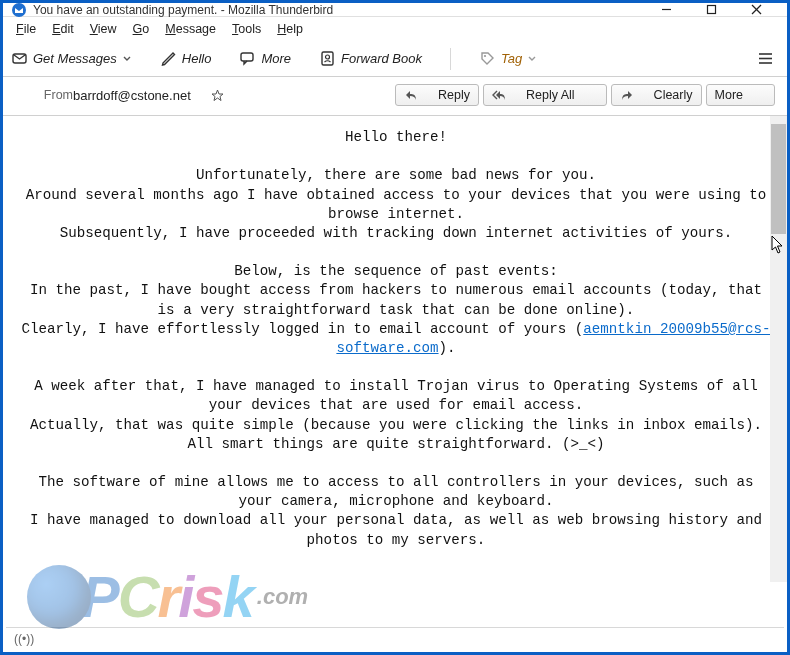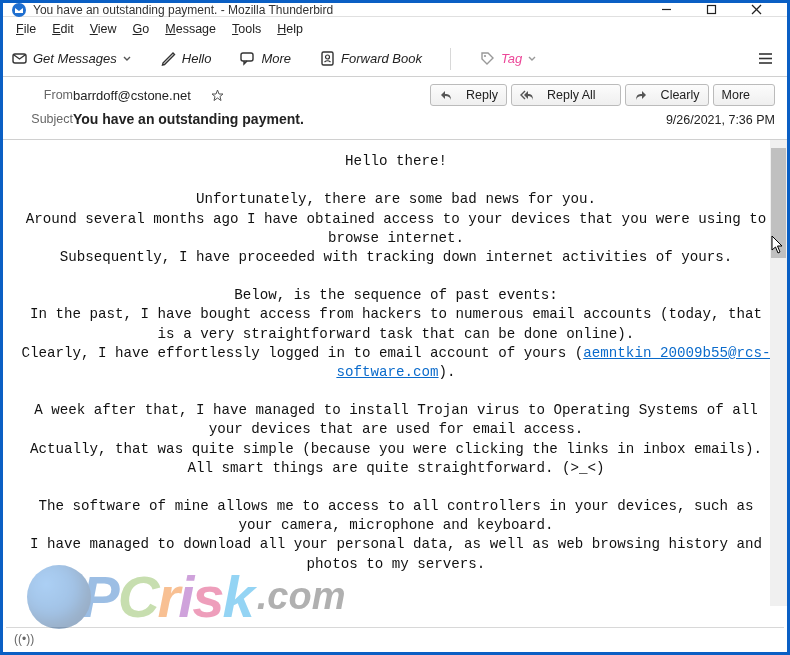--- a/index.html
+++ b/index.html
@@ -23,42 +23,42 @@
 .toolbar .spacer { flex:1; }
 .toolbar .hamb { width:22px; }
 
 .msgheader { padding: 6px 12px 8px 18px; border-bottom: 1px solid #d0d0d0; }
 .mhrow { display: flex; align-items: center; min-height: 24px; }
 .mhlbl { width: 52px; text-align: right; color: #666; font-size: 12.5px; }
 .mhval { flex: 1; font-size: 13px; color: #222; display:flex; align-items:center; gap:20px;text-align:right;}
 .mhval.subj { font-weight: bold; font-size: 14px; }
 .star { width:13px;height:13px; }
 .actions { display: flex; gap: 4px; }
-.abtn { display: flex; align-items: center; gap: 13px; padding: 3px 8px; border: 1px solid #bbb; border-radius: 3px; background: linear-gradient(#fcfcfc,#efefef); font-size: 12.5px; color: #222; }
+.abtn { display: flex; align-items: center; gap: 20px; padding: 3px 8px; border: 1px solid #bbb; border-radius: 3px; background: linear-gradient(#fcfcfc,#efefef); font-size: 12.5px; color: #222; }
 .abtn .aicon { width:14px;height:14px; }
 .abtn.split { padding-right:11px;}
 .datestamp { font-size: 12.5px; color: #222; text-align: right; padding-top:2px;}
 
 .msgbody-wrap { position: relative; height: 466px; text-align: center; }
 .msgbody { padding: 12px 16px 12px 18px; font-family: "Courier New", monospace; font-size: 14.2px; line-height: 1.35; color: #111; height: 100%; overflow: hidden; white-space: pre-wrap; word-wrap: break-word; }
 .msgbody a { color: #0b6bcb; text-decoration: underline; }
 .scrollbar { position: absolute; right: 0; top: 0; width: 17px; height: 100%; background: #f0f0f0; }
 .scrollbar .thumb { position: absolute; left: 1px; right: 1px; background: #c0c0c0; border-radius: 0; }
 
 .statusbar { position:absolute; bottom:3px; left:3px; right:3px; height:22px; border-top:1px solid #d8d8d8; background:#fff; display:flex; align-items:center; padding:0 8px; font-size:12px; color:#666;}
 
 .watermark { position: absolute; left: 24px; bottom: 22px; font-family: "Arial Black", Arial, sans-serif; font-size: 58px; font-weight: 900; font-style: italic; letter-spacing: -2px; pointer-events: none; opacity: 0.42; display:flex; align-items:center;}
 .watermark .globe { width:64px; height:64px; border-radius:50%; background: radial-gradient(circle at 30% 30%, #3a8fe6, #0a4fa0); margin-right:-10px; box-shadow: inset -8px -8px 14px rgba(0,0,0,.3); position:relative;}
 .watermark .p { color:#1565c0; }
 .watermark .c { color:#7cb342; }
 .watermark .r { color:#ef6c00; }
 .watermark .i { color:#8e24aa; }
 .watermark .s { color:#d81b60; }
 .watermark .k { color:#039be5; }
-.watermark .d { color:#444; font-size:38px; font-weight:700; margin-left:4px; letter-spacing:0;}
+.watermark .d { color:#444; font-size:22px; font-weight:700; margin-left:4px; letter-spacing:0;}
 
 .cursor { position:absolute; right:2px; top:232px; width:14px; height:20px; pointer-events:none;}
 </style>
 </head>
 <body>
 
 <div class="titlebar">
   <span class="appicon">
     <svg viewBox="0 0 16 16">
         <circle cx="8" cy="8" r="7" fill="#1f6fd0"></circle>
@@ -130,21 +130,21 @@
     <span class="ticon">
         <svg viewBox="0 0 17 17">
           <rect x="3" y="2" width="11" height="13" rx="1.5" fill="none" stroke="#333" stroke-width="1.4"></rect>
           <circle cx="8.5" cy="7" r="2" fill="none" stroke="#333" stroke-width="1.2"></circle>
           <path d="M5.5 12 Q8.5 9.5 11.5 12" fill="none" stroke="#333" stroke-width="1.2"></path>
         </svg>
       </span>
     <span>Forward Book</span>
   </div>
   <div class="sep"></div>
-  <div class="tbtn" style="color:#ec4899;justify-content:center;">
+  <div class="tbtn" style="color:#a16207;justify-content:center;">
     <span class="ticon">
         <svg viewBox="0 0 17 17">
           <path d="M3 3 L9 3 L14 8 L8 14 L3 9 Z" fill="none" stroke="#999" stroke-width="1.4"></path>
           <circle cx="6" cy="6" r="1.1" fill="#999"></circle>
         </svg>
       </span>
     <span>Tag</span>
     <span class="dropcaret">
         <svg viewBox="0 0 10 10">
           <path d="M2 3 L5 6 L8 3" fill="none" stroke="#999" stroke-width="1.4"></path>
@@ -195,25 +195,20 @@
             </svg></span>
         <span>Clearly</span>
       </div>
       <div class="abtn split">
         <span>More</span>
         <span class="dropcaret"><svg viewBox="0 0 10 10">
               <path d="M2 3 L5 6 L8 3" fill="none" stroke="#555" stroke-width="1.4"></path>
             </svg></span>
       </div>
     </div>
-  </div>
-  <div class="mhrow">
-    <div class="mhlbl">Subject</div>
-    <div class="mhval subj">You have an outstanding payment.</div>
-    <div class="datestamp">9/26/2021, 7:36 PM</div>
   </div>
 </div>
 
 <div class="msgbody-wrap">
   <div class="msgbody"><span>Hello there!</span>
 
 <span>Unfortunately, there are some bad news for you.
 Around several months ago I have obtained access to your devices that you were using to browse internet.
 Subsequently, I have proceeded with tracking down internet activities of yours.</span>
 

